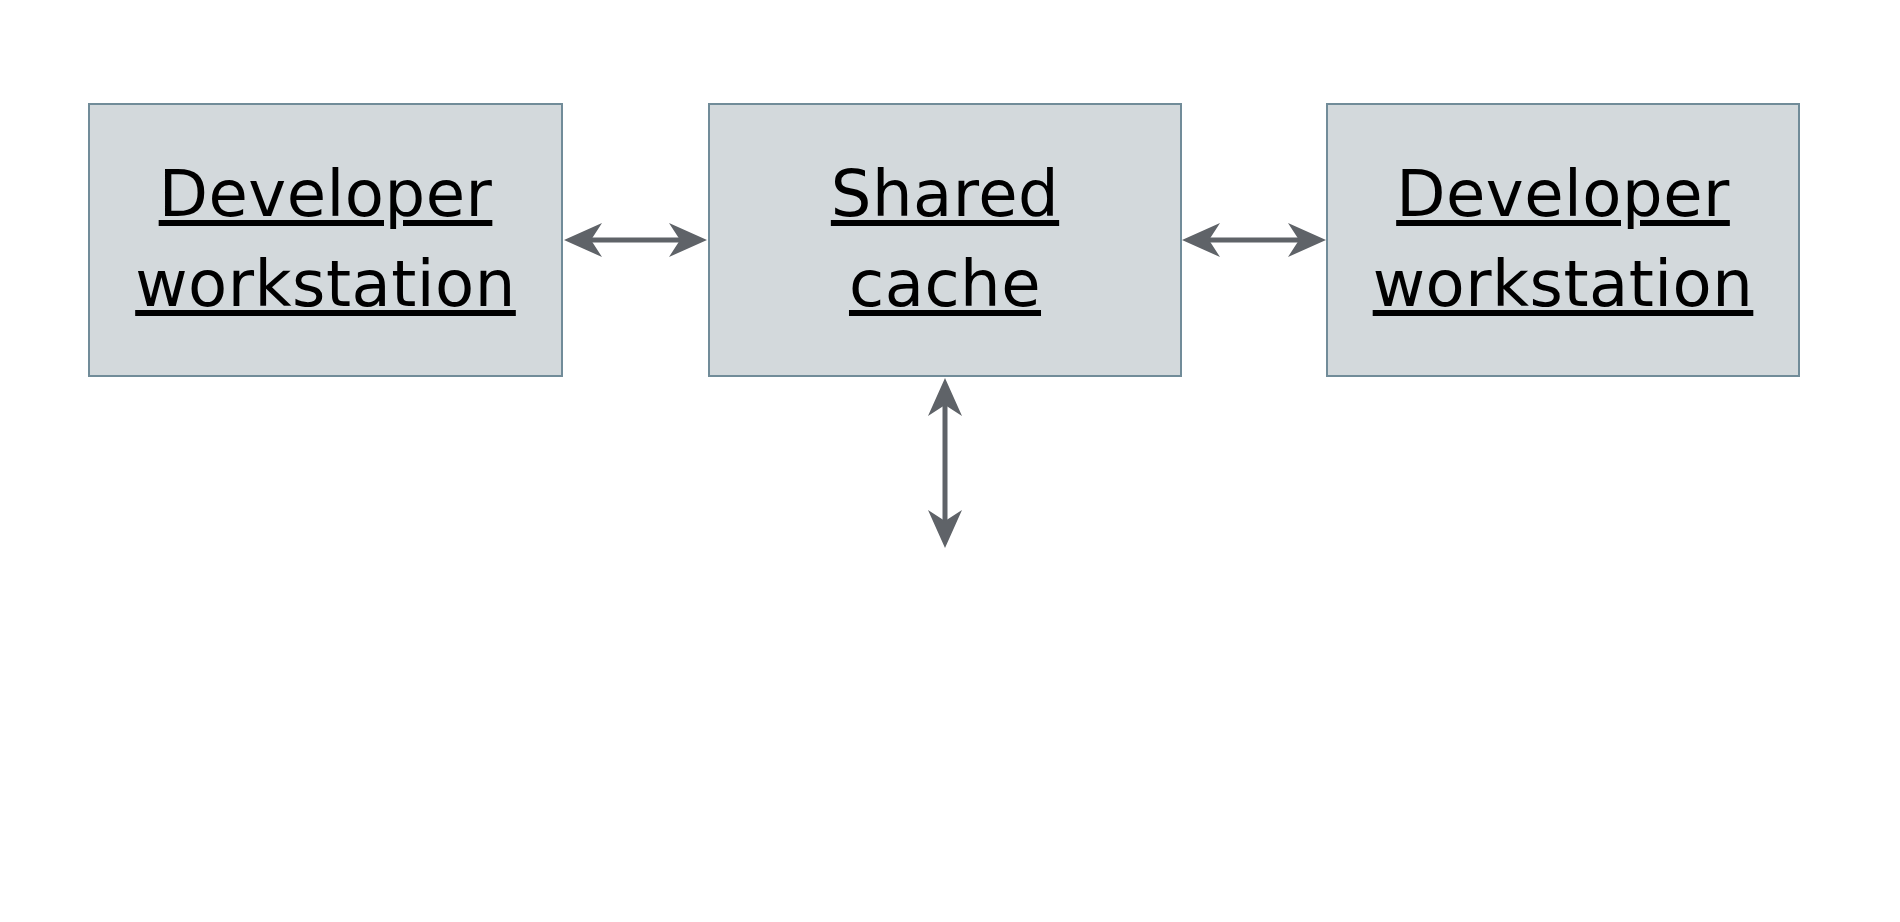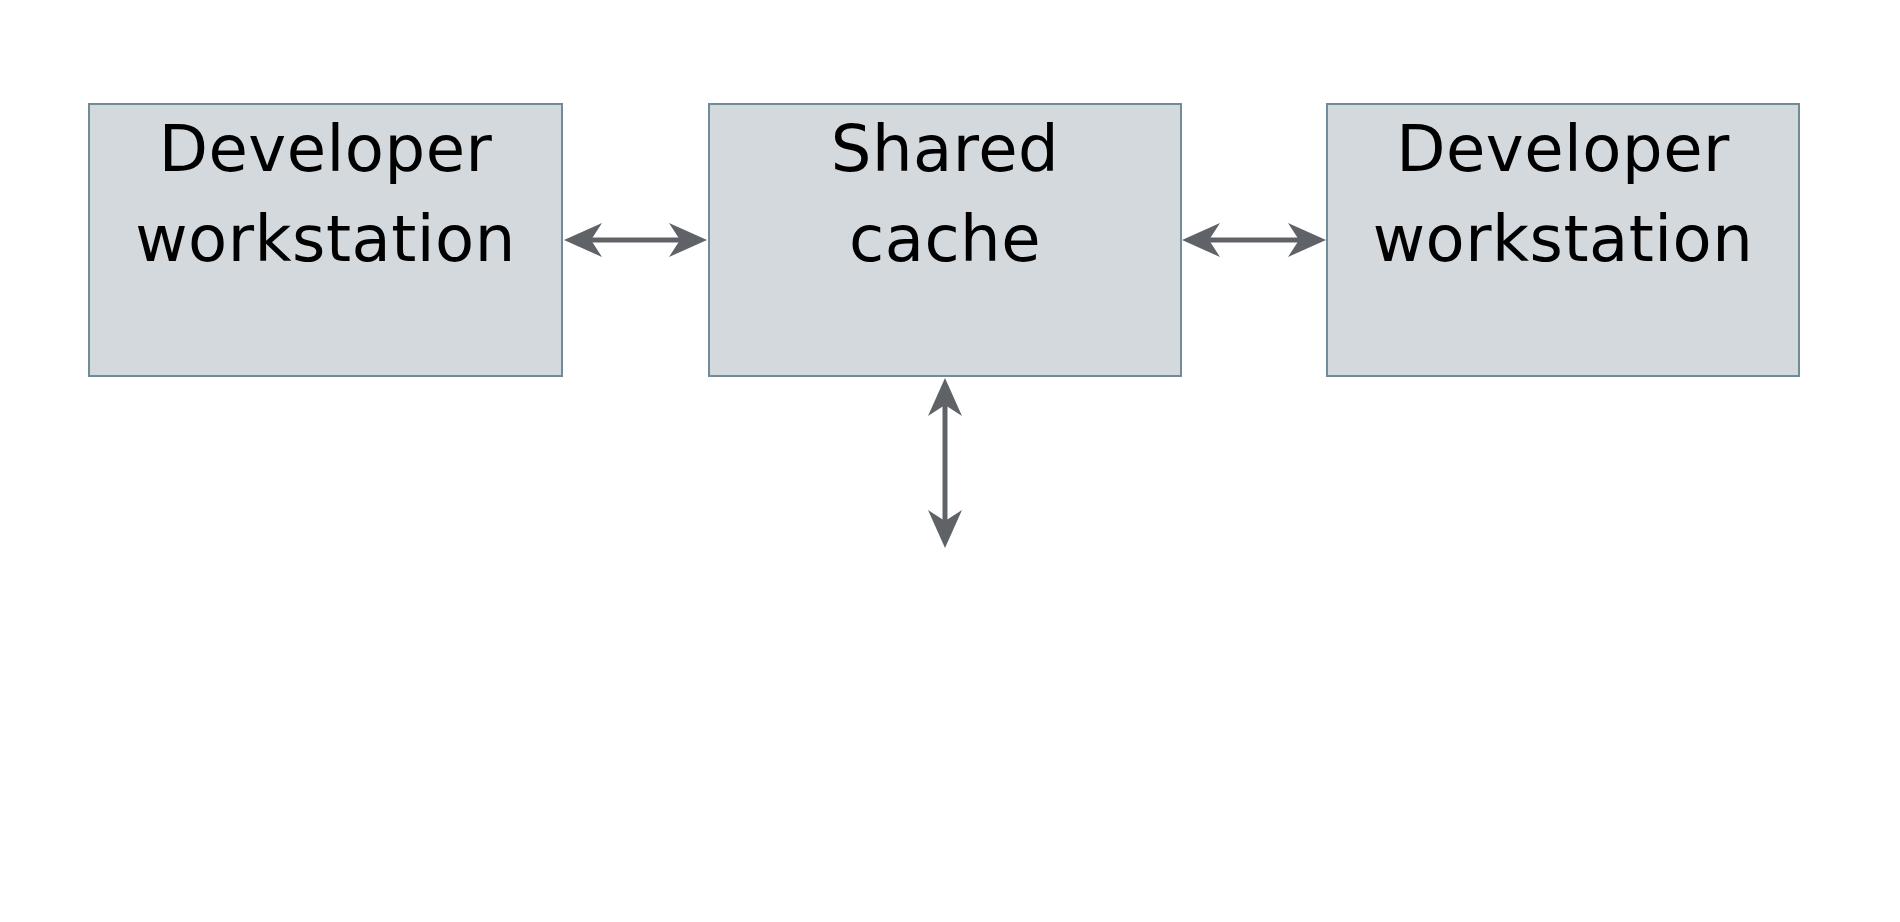--- a/index.html
+++ b/index.html
@@ -21,23 +21,24 @@
     background: var(--background);
     font-family: "DejaVu Sans", "Liberation Sans", sans-serif;
     overflow: hidden;
   }
   .node {
     position: absolute;
     box-sizing: border-box;
     background: var(--node-fill);
     border: 2px solid var(--node-border);
     display: flex;
-    align-items: flex-start;
+    align-items: center;
     justify-content: center;
     text-align: center;
+    text-decoration: underline;
   }
   .node-label {
     white-space: pre-line;
     color: var(--text);
     font-size: 64px;
     line-height: 1.4;
     letter-spacing: 0.5px;
   }
   .node-left   { left: 88px;   top: 103px; width: 475px; height: 274px; }
   .node-center { left: 708px;  top: 103px; width: 474px; height: 274px; }

